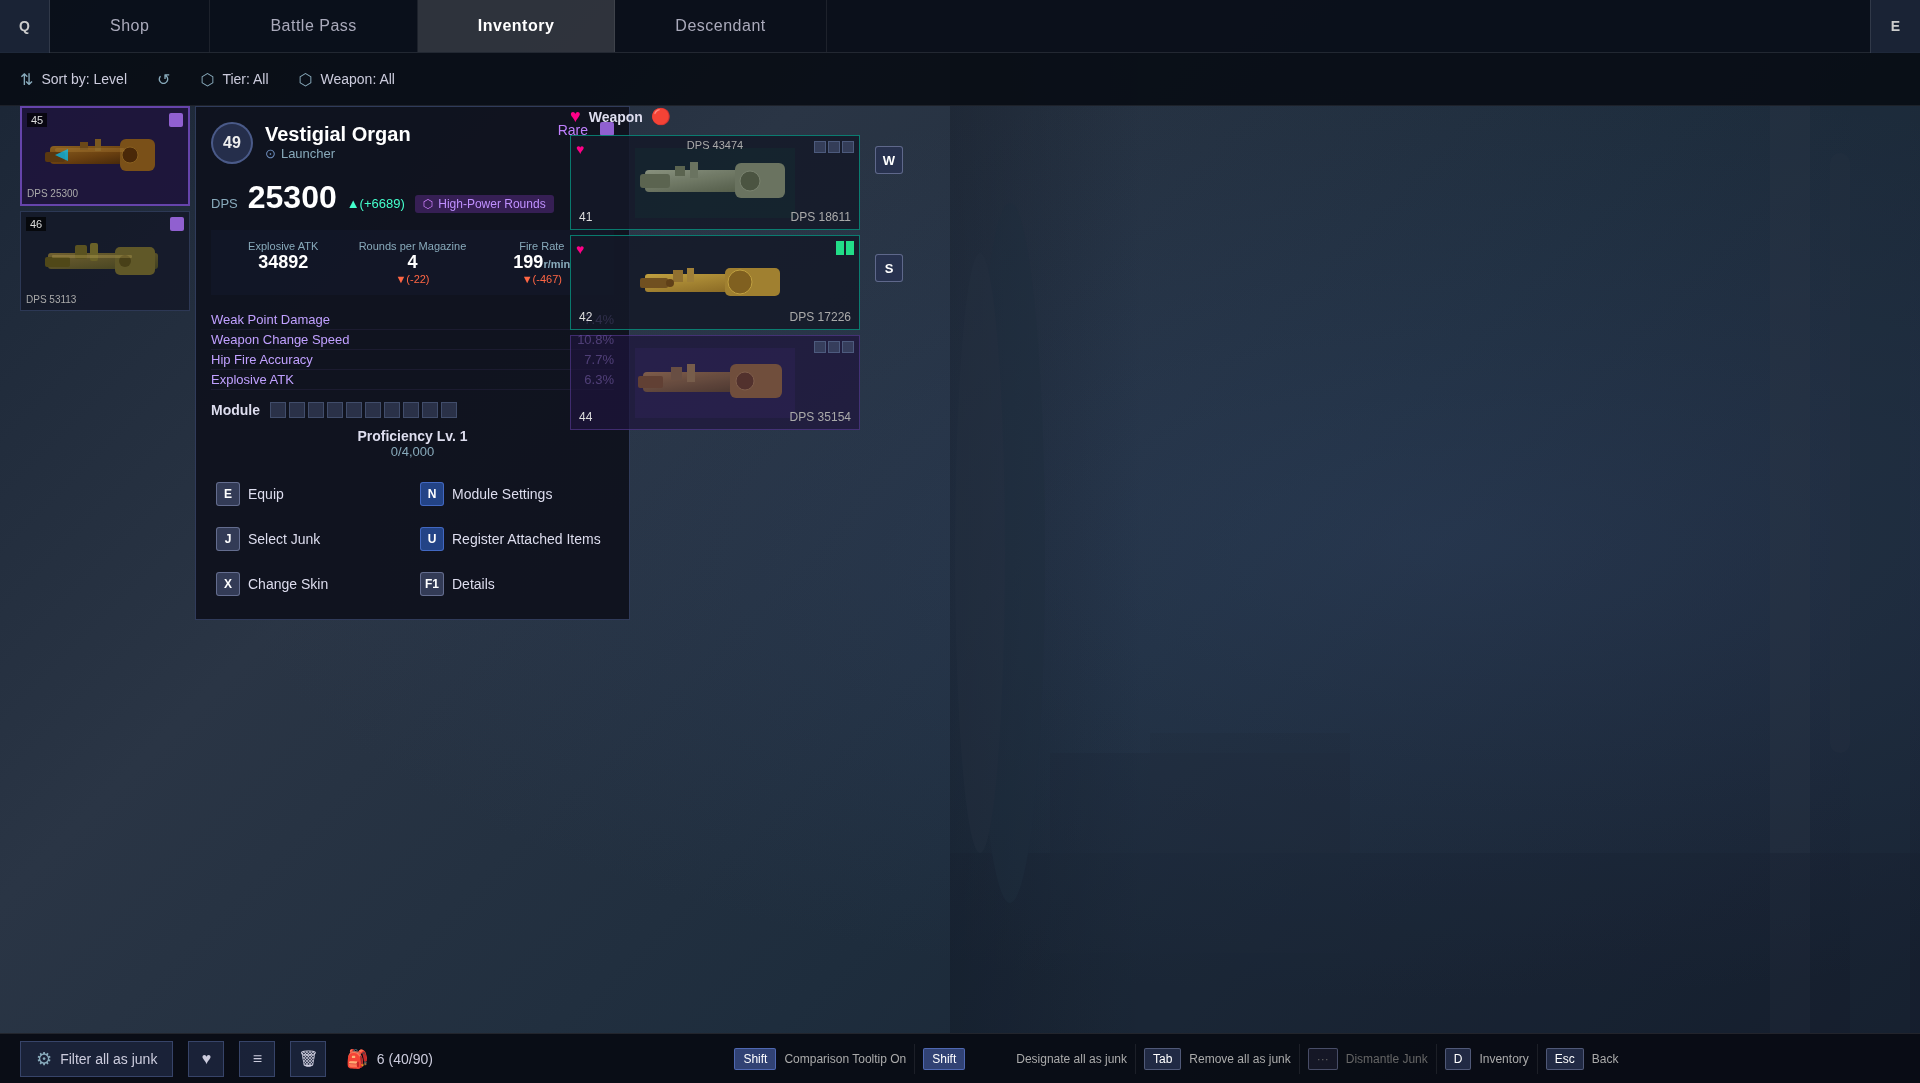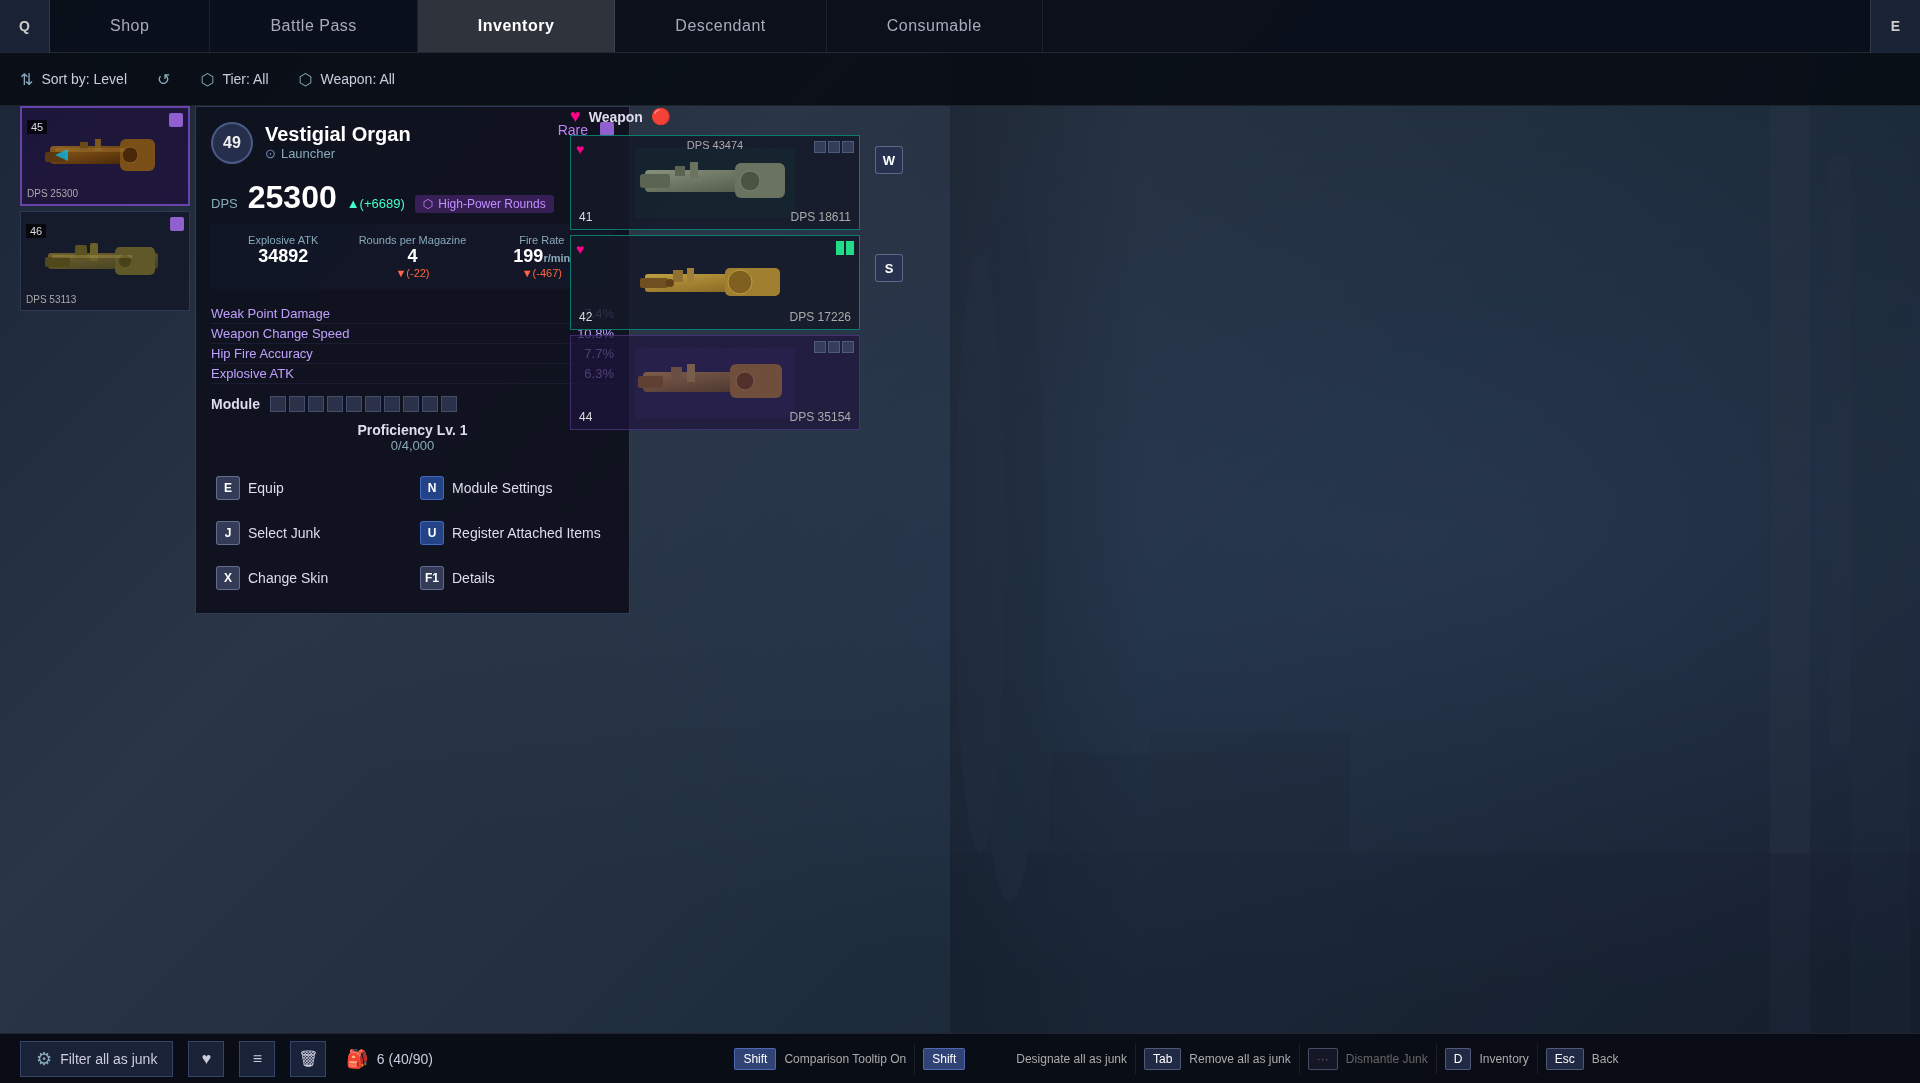--- a/index.html
+++ b/index.html
@@ -160,21 +160,21 @@
       overflow: hidden;
     }
 
     .weapon-item.selected {
       border: 2px solid rgba(120,80,200,0.8);
       background: rgba(30,20,60,0.9);
     }
 
     .weapon-item .level-badge {
       position: absolute;
-      top: 12px;
+      top: 5px;
       left: 5px;
       background: rgba(0,0,0,0.7);
       color: #ddd;
       font-size: 11px;
       padding: 1px 4px;
     }
 
     .weapon-item .rarity-badge {
       position: absolute;
       top: 5px;
@@ -247,21 +247,21 @@
     .weapon-rarity {
       color: #c080ff;
       font-size: 14px;
       margin-left: auto;
     }
 
     .dps-row {
       display: flex;
       align-items: baseline;
       gap: 10px;
-      margin-bottom: 8px;
+      margin-bottom: 14px;
       text-align: right;
     }
 
     .dps-label {
       color: #8ab;
       font-size: 13px;
     }
 
     .dps-value {
       color: #fff;
@@ -623,23 +623,20 @@
       <span>Shop</span>
     </div>
     <div class="nav-item">
       <span>Battle Pass</span>
     </div>
     <div class="nav-item active">
       <span>Inventory</span>
     </div>
     <div class="nav-item">
       <span>Descendant</span>
-    </div>
-    <div class="nav-item">
-      <span>Consumable</span>
     </div>
   </div>
   <div class="nav-key-right">
     <span>E</span>
   </div>
 </nav>
 
 <div class="filter-bar">
   <div class="filter-item">
     <span class="filter-icon">⇅</span>

